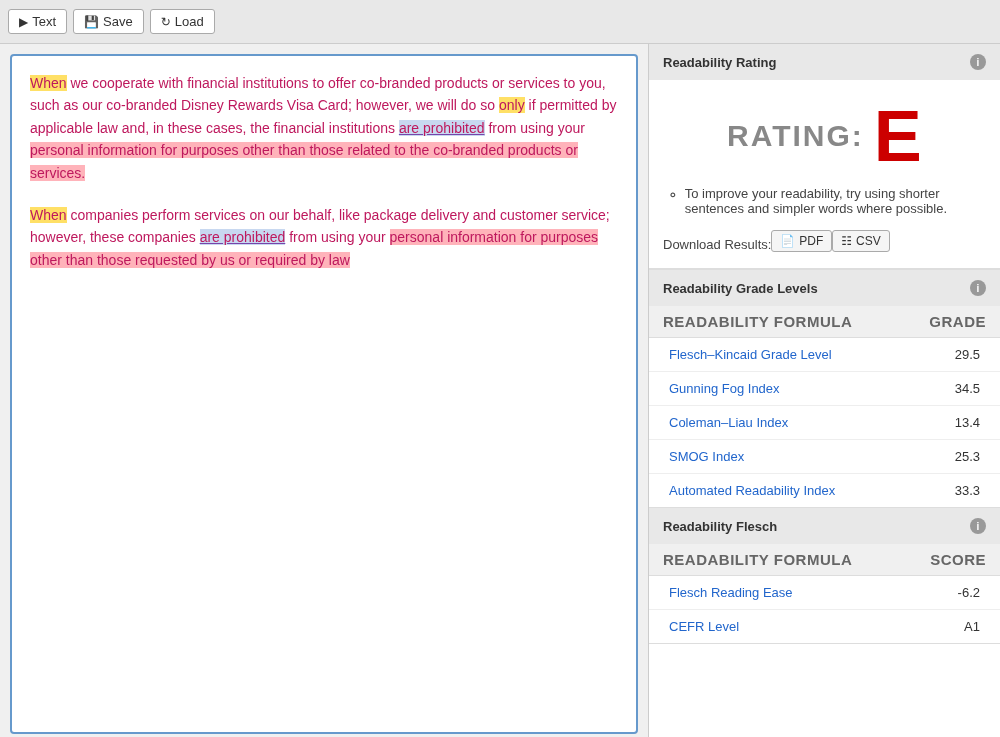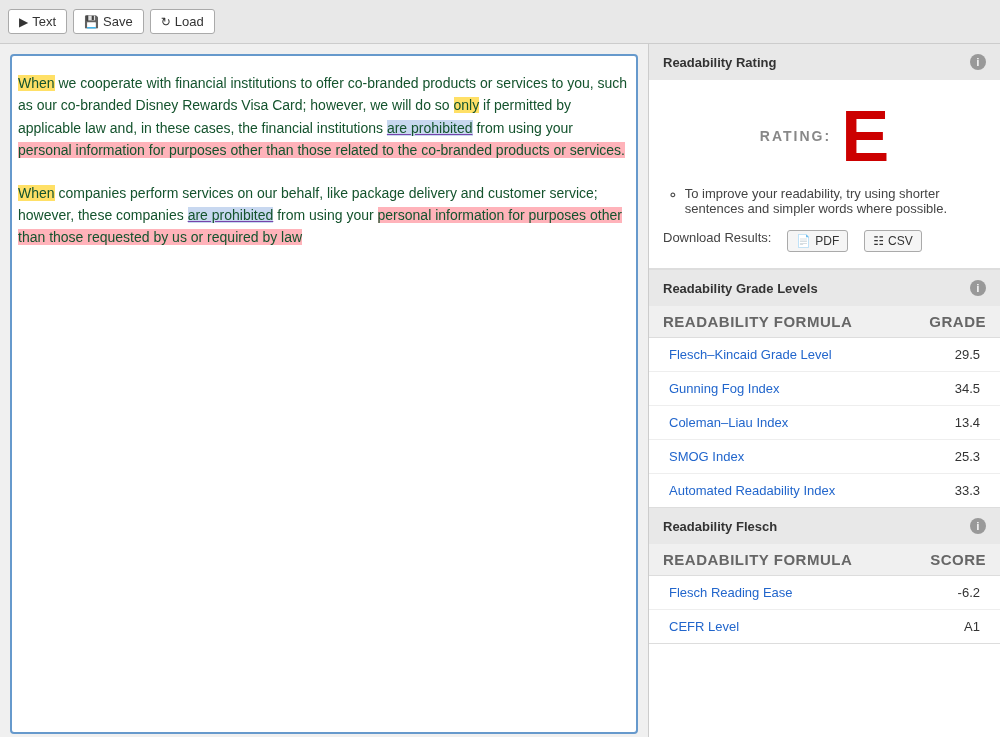--- a/index.html
+++ b/index.html
@@ -48,25 +48,25 @@
     #editor-panel {
       flex: 1;
       padding: 10px;
       background: #f0f0f0;
       overflow-y: auto;
     }
     #editor-box {
       background: #fff;
       border: 2px solid #6699cc;
       border-radius: 4px;
-      padding: 16px 6px;
+      padding: 16px 18px;
       min-height: 680px;
       font-size: 14px;
       line-height: 1.6;
-      color: #14532d;
+      color: #be185d;
     }
     .paragraph { margin-bottom: 20px; }
     .paragraph:last-child { margin-bottom: 16px; }
 
     
     .hl-yellow { background-color: #ffe066; }
     .hl-pink { background-color: #ffb3ba; }
     .hl-blue { background-color: #c8d8f0; }
     .hl-purple-underline {
       text-decoration: underline;
@@ -111,21 +111,21 @@
     }
 
     
     #rating-section {
       text-align: center;
       padding: 20px 14px 16px;
       background: #fff;
       border-bottom: 1px solid #ddd;
     }
     .rating-label {
-      font-size: 14px;
+      font-size: 30px;
       font-weight: bold;
       color: #888;
       letter-spacing: 2px;
     }
     .rating-letter {
       font-size: 72px;
       font-weight: bold;
       color: #cc0000;
       line-height: 1;
       margin-left: 10px;
@@ -146,22 +146,22 @@
       margin-bottom: 14px;
       padding: 0 4px;
     }
     .tip-icon {
       font-size: 14px;
       margin-top: 1px;
       flex-shrink: 0;
     }
     .download-row {
       display: flex;
-      align-items: flex-start;
-      gap: 16px;
+      align-items: flex-end;
+      gap: 0;
       font-size: 13px;
       color: #444;
     }
     .download-btn {
       display: flex;
       align-items: center;
       gap: 4px;
       padding: 3px 8px;
       border: 1px solid #aaa;
       border-radius: 3px;

